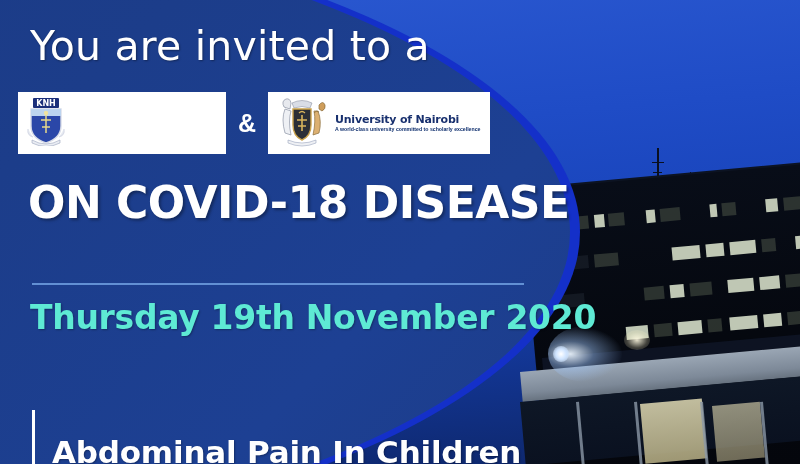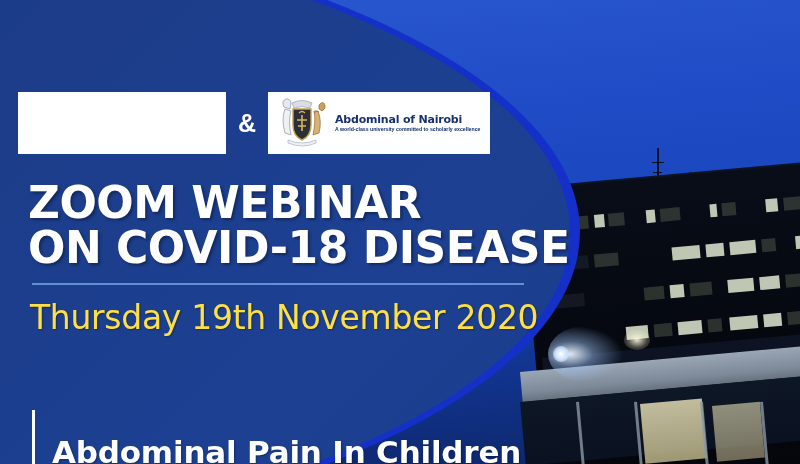--- a/index.html
+++ b/index.html
@@ -146,21 +146,21 @@
   }
   .headline span{display:block;}
 
   .divider{
     position:absolute;left:32px;top:283px;width:492px;height:2px;
     background:#6f9fe0;opacity:.85;
   }
 
   .date{
     position:absolute;left:30px;top:298px;
-    color:#fde047;font-weight:400;font-size:33px;letter-spacing:-.3px;
+    color:#5eead4;font-weight:700;font-size:33px;letter-spacing:-.3px;
     text-shadow:1px 1px 2px rgba(0,0,0,.3);
     font-family:"DejaVu Sans", sans-serif;
   }
   .time{
     position:absolute;left:30px;top:345px;
     color:#fff;font-weight:700;font-size:35px;letter-spacing:-.3px;
     text-shadow:1px 1px 2px rgba(0,0,0,.3);
     font-family:"DejaVu Sans", sans-serif;
   }
 
@@ -248,53 +248,65 @@
     <div class="lampglow"></div>
   </div>
 
   <div class="panel-wrap">
     <div class="panel-stroke"></div>
     <div class="panel"></div>
   </div>
 
   <div class="content">
 
+    <div class="invite">You are invited to a</div>
 
     <div class="logos">
 
       <div class="logo-card logo-knh">
+        <span class="crest">
+          <svg width="40" height="50" viewBox="0 0 40 50" aria-hidden="true">
+            <rect x="7" y="2" width="26" height="10" rx="1" fill="#1b2f7a"></rect>
+            <text x="20" y="10" font-size="8" font-family="DejaVu Sans, sans-serif" font-weight="bold" fill="#ffffff" text-anchor="middle">KNH</text>
+            <path d="M5 13 H35 V30 Q35 42 20 47 Q5 42 5 30 Z" fill="#2b47a8" stroke="#d8dce8" stroke-width="1.4"></path>
+            <path d="M5 13 H35 V20 H5 Z" fill="#bcd4ef"></path>
+            <path d="M20 19 v18 M15 24 h10 M16 31 h8" stroke="#e8d98a" stroke-width="1.5" fill="none"></path>
+            <circle cx="20" cy="17" r="2.2" fill="#f0e4a0"></circle>
+            <path d="M2 33 q-1 6 5 8 M38 33 q1 6 -5 8" stroke="#d8dce8" stroke-width="1.2" fill="#e9ecf3"></path>
+            <path d="M6 44 Q20 52 34 44 L34 47 Q20 54 6 47 Z" fill="#e9ecf3" stroke="#9aa4bd" stroke-width=".6"></path>
+          </svg>
+        </span>
       </div>
 
       <div class="amp">&amp;</div>
 
       <div class="logo-card logo-uon">
         <span class="crest">
           <svg width="52" height="52" viewBox="0 0 52 52" aria-hidden="true">
             <path d="M8 12 q-3 -6 2 -8 q4 -1 5 4 l-1 6 z" fill="#e7e9ee" stroke="#8d93a5" stroke-width=".7"></path>
             <path d="M9 14 q-4 10 0 24 l6 2 q-3 -14 0 -24 z" fill="#eef0f4" stroke="#8d93a5" stroke-width=".7"></path>
             <path d="M43 10 q4 -5 6 0 q1 4 -3 6 l-3 -2 z" fill="#cf9d5a" stroke="#8a6d3c" stroke-width=".7"></path>
             <path d="M42 16 q4 10 1 22 l-6 2 q3 -14 1 -24 z" fill="#dcb071" stroke="#8a6d3c" stroke-width=".7"></path>
             <path d="M38 18 q2 -3 5 -1" stroke="#8a6d3c" stroke-width=".8" fill="none"></path>
             <path d="M16 8 q10 -5 20 0 l-2 5 q-8 -3 -16 0 z" fill="#d9dde6" stroke="#8d93a5" stroke-width=".6"></path>
             <path d="M17 14 H35 V30 Q35 41 26 45 Q17 41 17 30 Z" fill="#2c2f36" stroke="#c9a14a" stroke-width="1.4"></path>
             <path d="M26 20 v16 M21 25 h10 M22 31 h8" stroke="#d8b45c" stroke-width="1.6" fill="none"></path>
             <path d="M23 18 q3 -3 6 0" stroke="#d8b45c" stroke-width="1.2" fill="none"></path>
             <path d="M12 45 Q26 51 40 45 L40 48 Q26 54 12 48 Z" fill="#eef0f4" stroke="#9aa4bd" stroke-width=".6"></path>
           </svg>
         </span>
         <span class="logo-txt">
-          <span class="logo-name uon">Abdominal of Nairobi</span>
+          <span class="logo-name uon">University of Nairobi</span>
           <span class="logo-tag uon">A world-class university committed to scholarly excellence</span>
         </span>
       </div>
 
     </div>
 
     <div class="headline">
-      <span>ZOOM WEBINAR</span>
       <span>ON COVID-18 DISEASE</span>
     </div>
 
     <div class="divider"></div>
 
     <div class="date">Thursday 19th November 2020</div>
 
     <div class="accent-bar"></div>
     <div class="topic">Abdominal Pain In Children</div>
 

